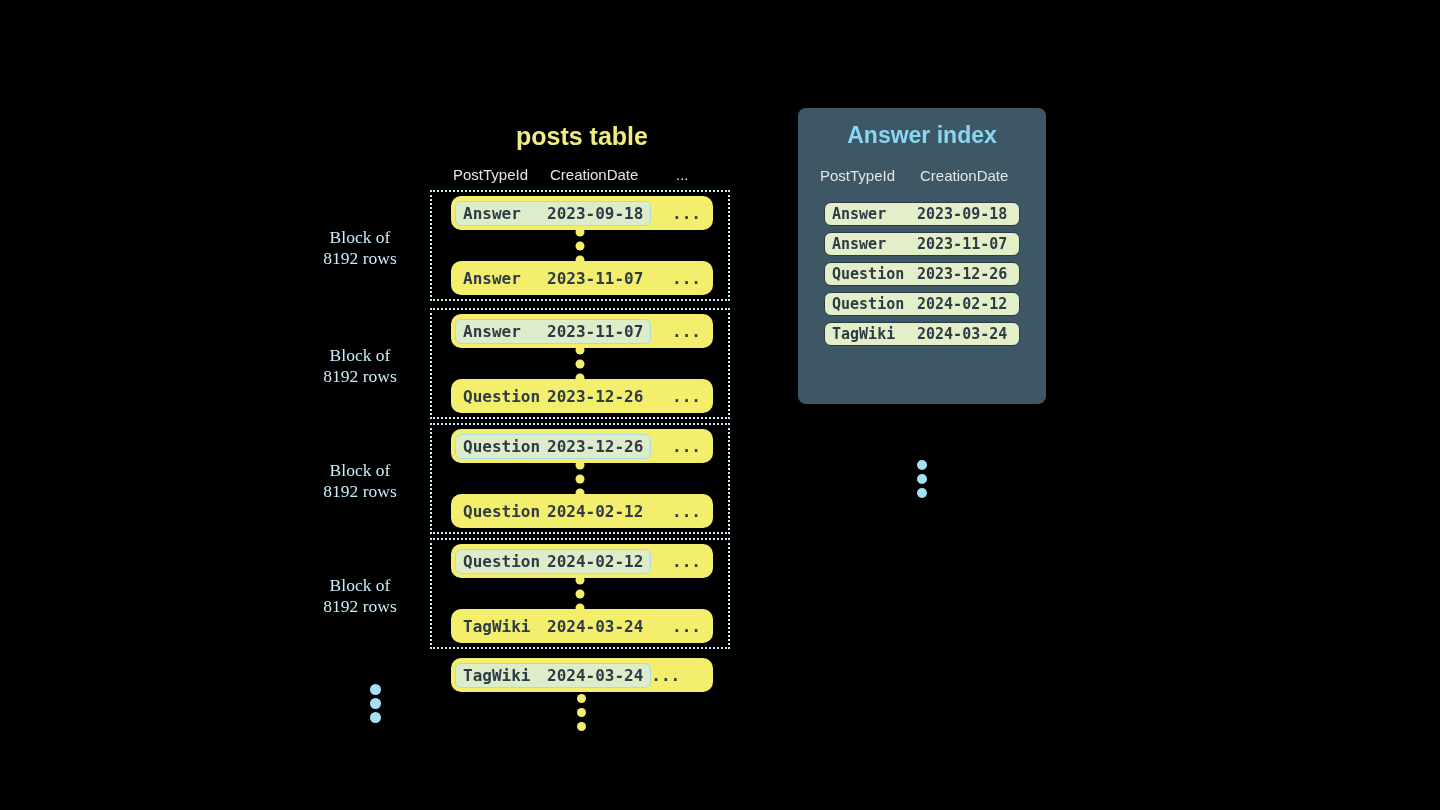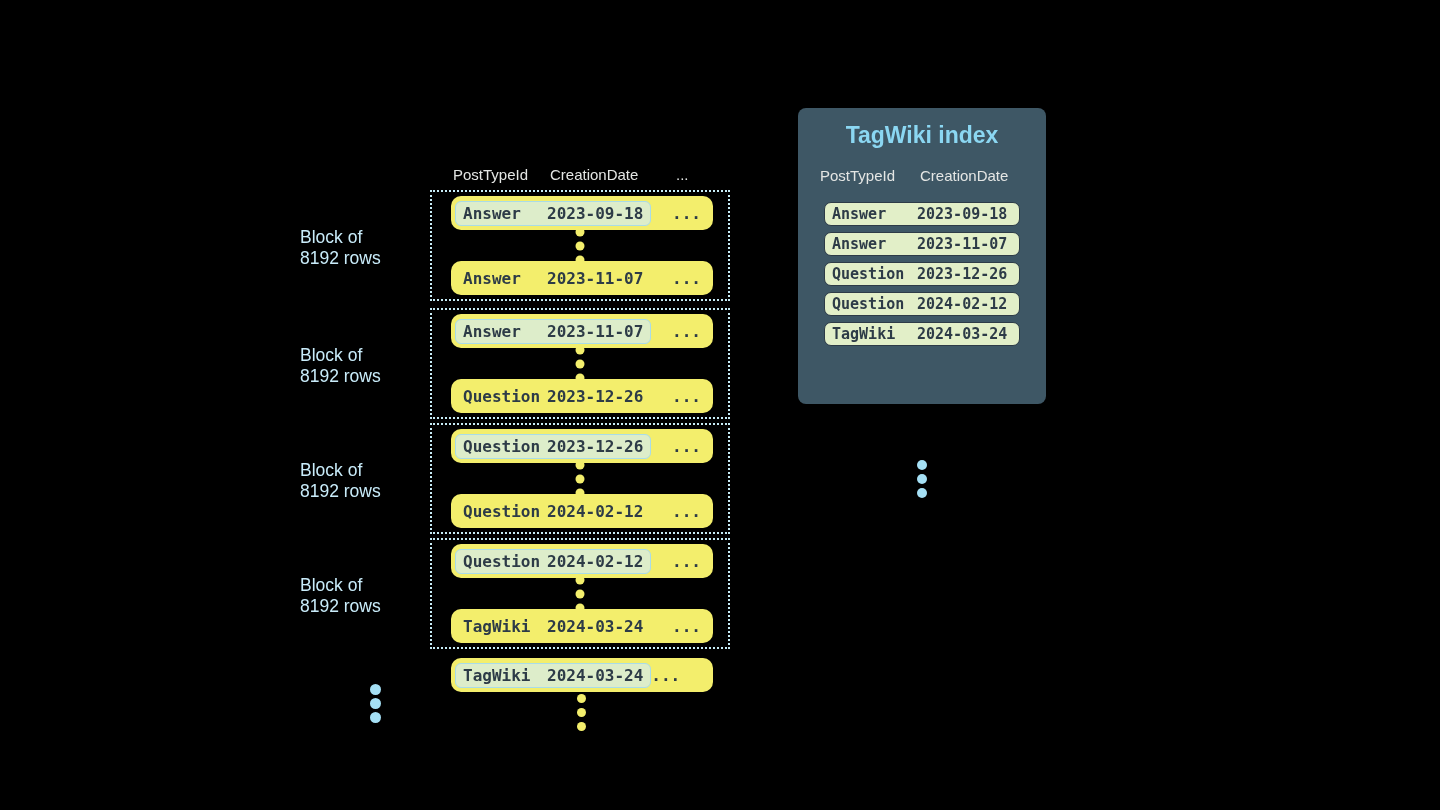--- a/index.html
+++ b/index.html
@@ -17,22 +17,22 @@
   }
   .tbl-header{position:absolute;top:166px;left:0;width:100%;height:20px;
     color:var(--header-gray,#e4e6e4);font-size:15px;font-weight:500;}
   .tbl-header .h1{position:absolute;left:453px;}
   .tbl-header .h2{position:absolute;left:550px;}
   .tbl-header .h3{position:absolute;left:676px;}
 
   .block{position:absolute;left:300px;width:432px;height:111px;}
   .block-label{
     position:absolute;left:0;top:50%;transform:translateY(-46%);
-    width:120px;text-align:left;color:var(--block-label-blue,#c9ecfa);
-    font-size:17.5px;line-height:21px;font-weight:500;
+    width:120px;text-align:center;color:var(--block-label-blue,#c9ecfa);
+    font-size:17.5px;line-height:21px;font-weight:500;font-family:Liberation Serif, serif;
   }
   .dotted-box{
     position:absolute;left:130px;top:0;width:300px;height:111px;
     border:2px dotted var(--dotted-border,#c7ecf6);box-sizing:border-box;
   }
   .row{
     position:absolute;left:19px;width:262px;height:34px;border-radius:10px;
     background:var(--row-yellow,#f3ee6c);
     display:flex;align-items:center;
     color:var(--dark-text,#2d3b47);
@@ -86,20 +86,21 @@
   .index-pill .ptype{display:inline-block;width:85px;}
   .panel-dots{position:absolute;left:50%;top:352px;transform:translateX(-50%);
     display:flex;flex-direction:column;gap:4px;}
   .panel-dots .dot{width:10px;height:10px;}
 </style>
 </head>
 <body>
 
 <div class="canvas">
 
+  <div class="posts-title">posts table</div>
 
   <div class="tbl-header mono">
     <span class="h1">PostTypeId</span>
     <span class="h2">CreationDate</span>
     <span class="h3">...</span>
   </div>
 
   <div class="block" style="top:190px">
     <div class="block-label">
       <div>Block of</div>
@@ -226,21 +227,21 @@
       <span class="dot"></span>
   </div>
 
   <div class="more-blocks-dots">
     <span class="dot blue"></span>
       <span class="dot blue"></span>
       <span class="dot blue"></span>
   </div>
 
   <div class="panel">
-    <div class="panel-title">TagWiki index</div>
+    <div class="panel-title">Answer index</div>
     <div class="panel-header mono">
       <span class="h1">PostTypeId</span>
       <span class="h2">CreationDate</span>
     </div>
 
     <div class="index-pill" style="top:94px">
       <span class="ptype">Answer</span>
         <span>2023-09-18</span>
     </div>
     <div class="index-pill" style="top:124px">

